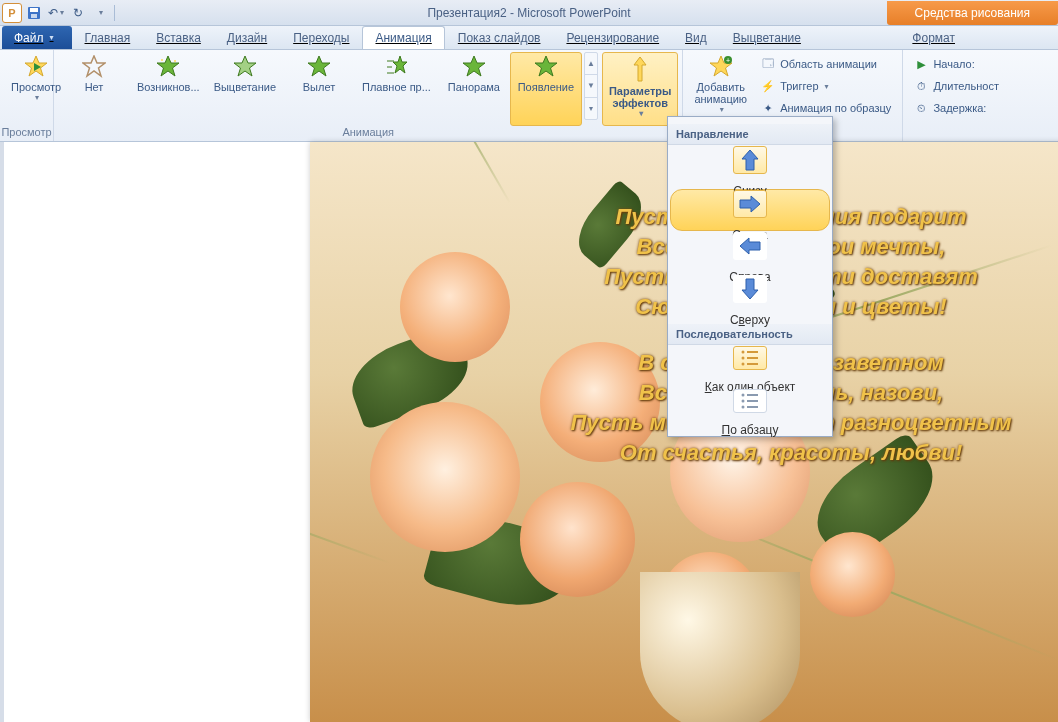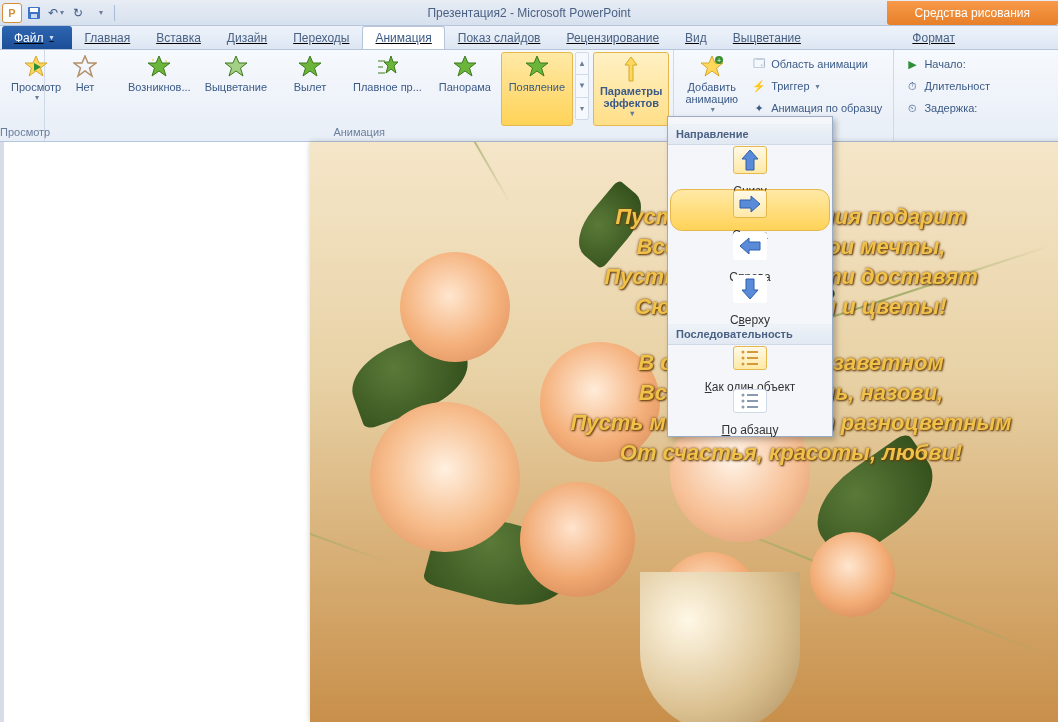--- a/index.html
+++ b/index.html
@@ -107,21 +107,21 @@
   <div class="tab active">Анимация</div>
   <div class="tab">Показ слайдов</div>
   <div class="tab">Рецензирование</div>
   <div class="tab">Вид</div>
   <div class="tab">Выцветание</div>
   <div class="tab format">Формат</div>
 </div>
 
 <div class="ribbon">
 
-  <div class="group" style="width:45px">
+  <div class="group" style="width:54px">
     <div class="group-body">
       <div class="big-btn">
         <div class="star">
           <svg viewBox="0 0 24 24">
               <polygon points="12,1 15,8 23,8 16.5,13 19,21 12,16 5,21 7.5,13 1,8 9,8" fill="#ffd75a" stroke="#d4a82f"></polygon>
               <polygon points="10,8 10,16 17,12" fill="#2e8f3a"></polygon>
             </svg>
         </div>
         <div class="caption">Просмотр</div>
         <span class="caret">▾</span>

